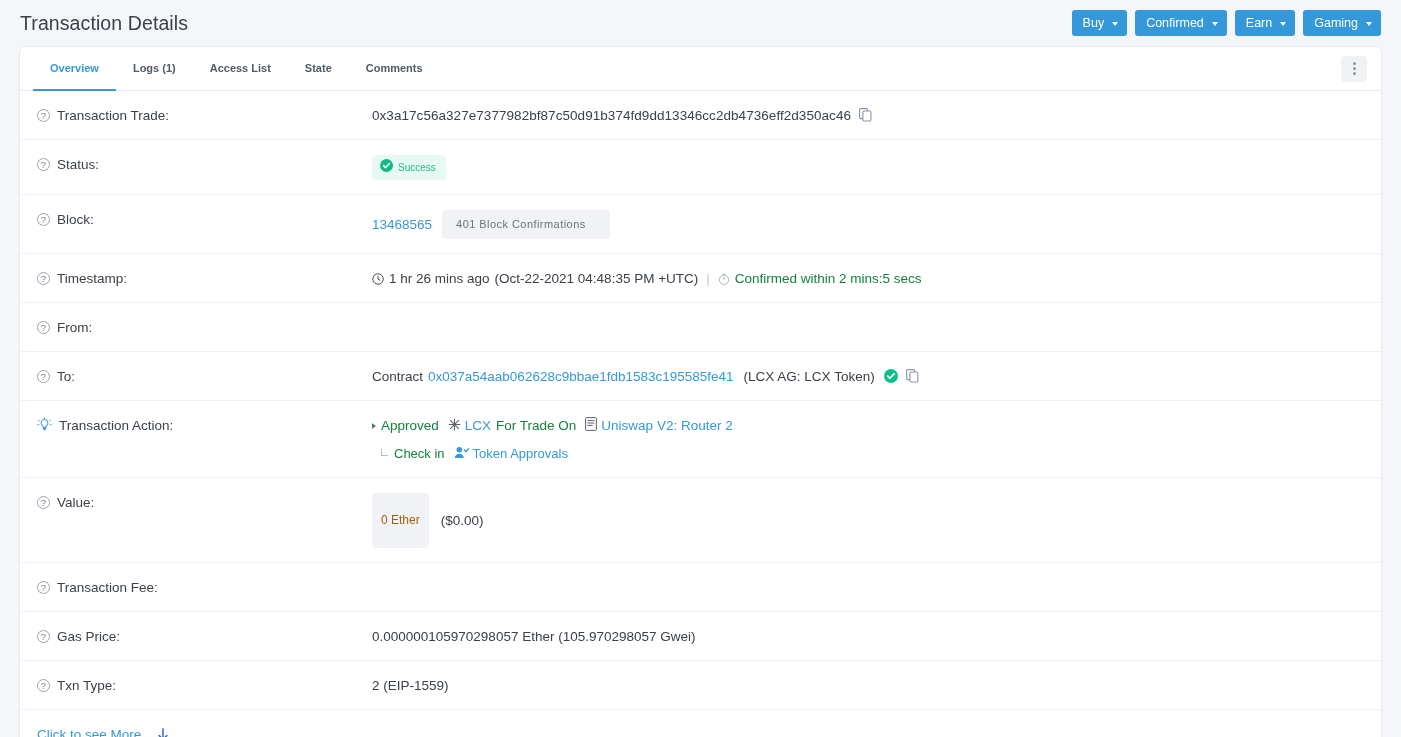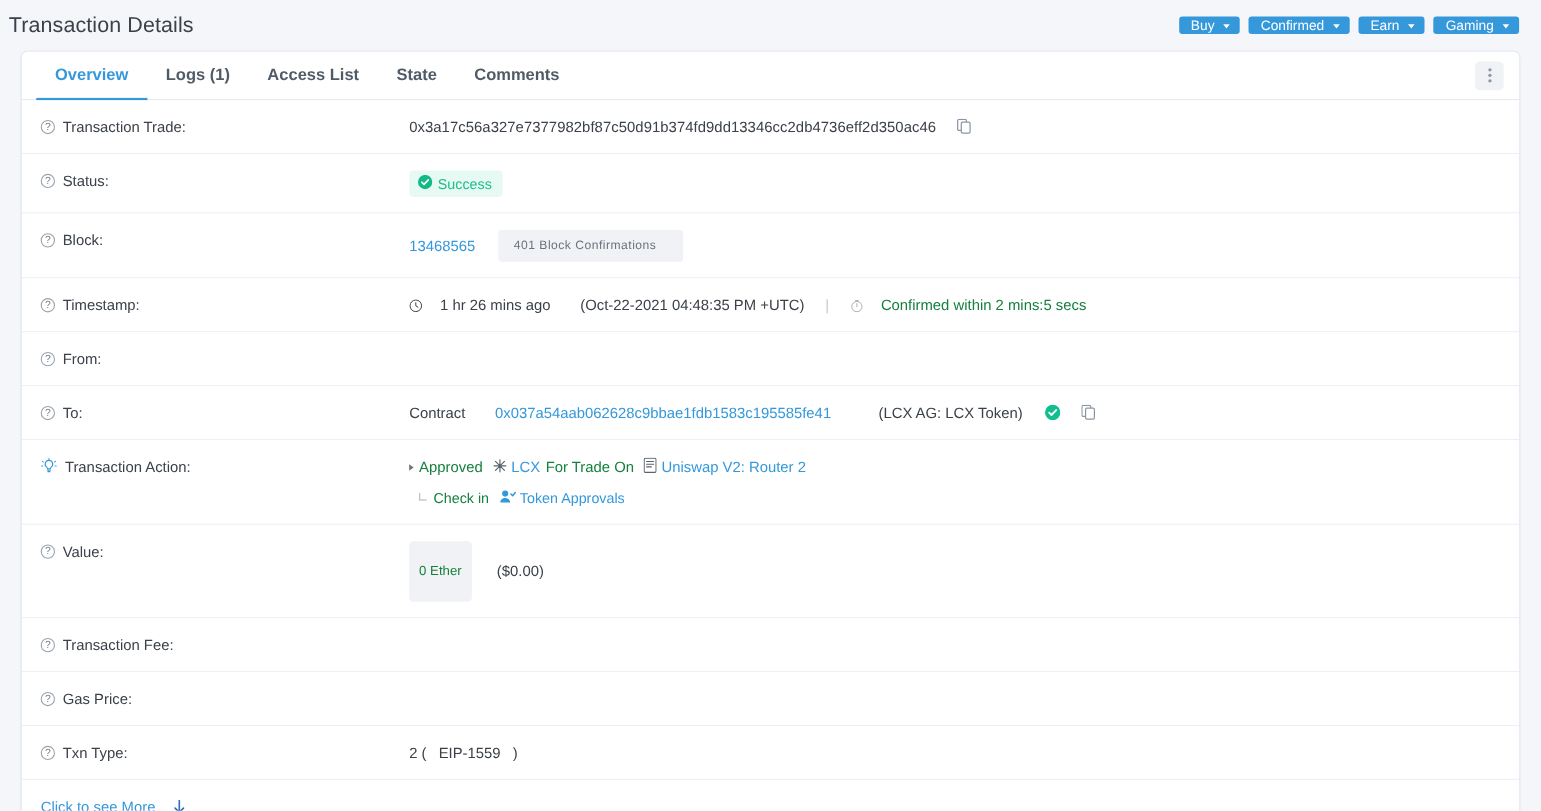--- a/index.html
+++ b/index.html
@@ -9,38 +9,38 @@
     background: #f5f6fa;
     font-family: "Liberation Sans", sans-serif;
     color: #3b4149;
     -webkit-font-smoothing: antialiased;
   }
   .page { width: 1401px; height: 737px; position: relative; overflow: hidden; }
 
   
   .topbar {
     height: 46px;
-    padding: 0 20px 0 8px;
+    padding: 0 20px 0 20px;
     display: flex;
     align-items: center;
     justify-content: space-between;
   }
   .page-title {
     font-size: 19.5px;
     font-weight: 400;
     color: #3b4149;
     letter-spacing: 0.1px;
   }
   .top-actions { display: flex; align-items: center; gap: 8px; }
   .btn-blue {
     background: #3498db;
     color: #fff;
     border: none;
     border-radius: 3px;
-    height: 16px;
+    height: 26px;
     padding: 0 9px 0 11px;
     font-size: 12.5px;
     font-family: "Liberation Sans", sans-serif;
     display: inline-flex;
     align-items: center;
     gap: 8px;
     cursor: pointer;
     line-height: 1;
   }
   .caret-d {
@@ -70,21 +70,21 @@
     align-items: stretch;
     justify-content: space-between;
     border-bottom: 1px solid #e7eaf3;
     padding: 0 14px 0 13px;
   }
   .tabs { display: flex; align-items: stretch; }
   .tab {
     display: flex;
     align-items: center;
     padding: 0 17px;
-    font-size: 15px;
+    font-size: 11px;
     font-weight: bold;
     color: #4f5b67;
     cursor: pointer;
     border-bottom: 2px solid transparent;
     margin-bottom: -1px;
     white-space: nowrap;
   }
   .tab.active { color: #3498db; border-bottom-color: #3498db; }
   .kebab {
     align-self: center;
@@ -121,21 +121,21 @@
   }
   .row-value {
     flex: 1;
     font-size: 13.5px;
     color: #3b4149;
     line-height: 19px;
     padding-top: 1px;
     display: flex;
     flex-wrap: wrap;
     align-items: center;
-    gap: 11px;
+    gap: 0;
   }
   .qmark {
     flex: none;
     width: 13px; height: 13px;
     border: 1px solid #9aa3ad;
     border-radius: 50%;
     color: #767f8a;
     font-size: 9.5px;
     line-height: 11px;
     text-align: center;
@@ -157,28 +157,28 @@
 
   
   .badge-success {
     display: inline-flex;
     align-items: center;
     gap: 5px;
     background: #e6faf3;
     color: #1cbd8c;
     border-radius: 4px;
     padding: 4px 10px 4px 8px;
-    font-size: 13px;
+    font-size: 10px;
     line-height: 15px;
   }
   .badge-gray {
     display: inline-flex;
     align-items: center;
     background: #f1f2f5;
-    color: #15803d;
+    color: #a16207;
     border-radius: 4px;
     padding: 20px 9px;
     font-size: 12px;
     line-height: 15px;
   }
   .conf-wrap { display: inline-flex; align-items: center; }
   .conf-chip {
     background: #f1f2f5;
     color: #6a737d;
     font-size: 11px;
@@ -433,20 +433,21 @@
           <span class="qmark">?</span>
           <span>Transaction Fee:</span>
         </div>
       </div>
 
       <div class="row">
         <div class="row-label">
           <span class="qmark">?</span>
           <span>Gas Price:</span>
         </div>
+        <div class="row-value">0.000000105970298057 Ether (105.970298057 Gwei)</div>
       </div>
 
       <div class="row">
         <div class="row-label">
           <span class="qmark">?</span>
           <span>Txn Type:</span>
         </div>
         <div class="row-value">
           <span>2 (</span>
           <span class="bold">EIP-1559</span>

